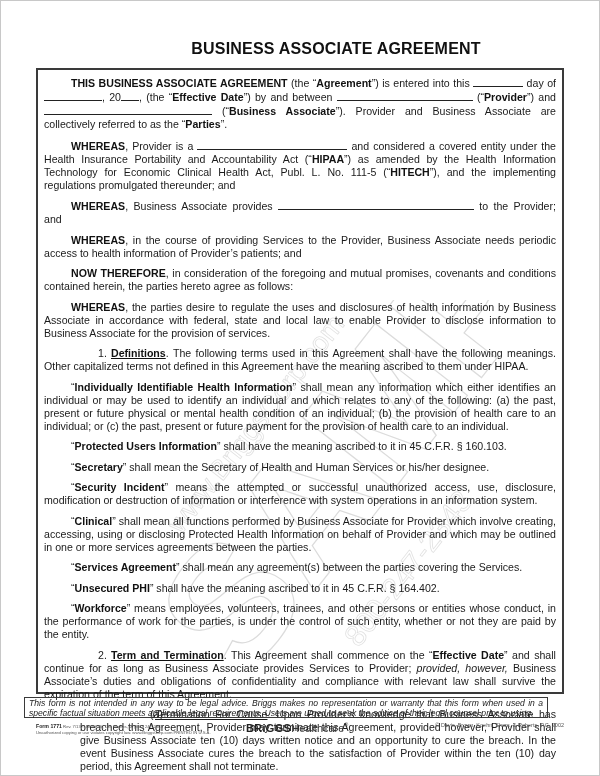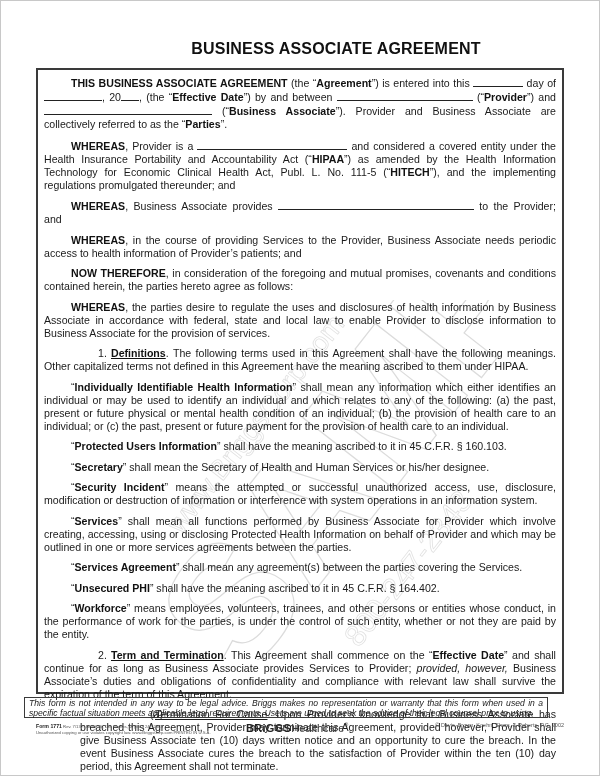--- a/index.html
+++ b/index.html
@@ -82,21 +82,21 @@
     <p><b>NOW THEREFORE</b><span>, in consideration of the foregoing and mutual promises, covenants and conditions contained herein, the parties hereto agree as follows:</span></p>
 
     <p><b>WHEREAS</b><span>, the parties desire to regulate the uses and disclosures of health information by Business Associate in accordance with federal, state and local law to enable Provider to disclose information to Business Associate for the provision of services.</span></p>
 
     <p><span class="num">1.</span><b><u>Definitions</u></b><span>.  The following terms used in this Agreement shall have the following meanings. Other capitalized terms not defined in this Agreement have the meaning ascribed to them under HIPAA.</span></p>
 
     <p>“<b>Individually Identifiable Health Information</b><span>” shall mean any information which either identifies an individual or may be used to identify an individual and which relates to any of the following: (a) the past, present or future physical or mental health condition of an individual; (b) the provision of health care to an individual; or (c) the past, present or future payment for the provision of health care to an individual.</span></p>
     <p>“<b>Protected Users Information</b><span>” shall have the meaning ascribed to it in 45 C.F.R. § 160.103.</span></p>
     <p>“<b>Secretary</b><span>” shall mean the Secretary of Health and Human Services or his/her designee.</span></p>
     <p>“<b>Security Incident</b><span>” means the attempted or successful unauthorized access, use, disclosure, modification or destruction of information or interference with system operations in an information system.</span></p>
-    <p>“<b>Services</b><span>” shall mean all functions performed by Business Associate for Provider which involve creating, accessing, using or disclosing Protected Health Information on behalf of Provider and which may be outlined in one or more services agreements between the parties.</span></p>
+    <p>“<b>Clinical</b><span>” shall mean all functions performed by Business Associate for Provider which involve creating, accessing, using or disclosing Protected Health Information on behalf of Provider and which may be outlined in one or more services agreements between the parties.</span></p>
     <p>“<b>Services Agreement</b><span>” shall mean any agreement(s) between the parties covering the Services.</span></p>
     <p>“<b>Unsecured PHI</b><span>” shall have the meaning ascribed to it in 45 C.F.R. § 164.402.</span></p>
     <p>“<b>Workforce</b><span>” means employees, volunteers, trainees, and other persons or entities whose conduct, in the performance of work for the parties, is under the control of such entity, whether or not they are paid by the entity.</span></p>
 
     <p><span class="num">2.</span><b><u>Term and Termination</u></b><span>.  This Agreement shall commence on the “</span><b>Effective Date</b><span>” and shall continue for as long as Business Associate provides Services to Provider; </span><i>provided, however,</i><span> Business Associate’s duties and obligations of confidentiality and compliance with relevant law shall survive the expiration of the term of this Agreement.</span></p>
 
     <p class="sub"><span class="num">(a)</span><u>Termination For Cause</u><span>.  Upon Provider’s knowledge that Business Associate has breached this Agreement, Provider may terminate this Agreement, provided however, Provider shall give Business Associate ten (10) days written notice and an opportunity to cure the breach.  In the event Business Associate cures the breach to the satisfaction of Provider within the ten (10) day period, this Agreement shall not terminate.</span></p>
 
   </div>
 </div>

